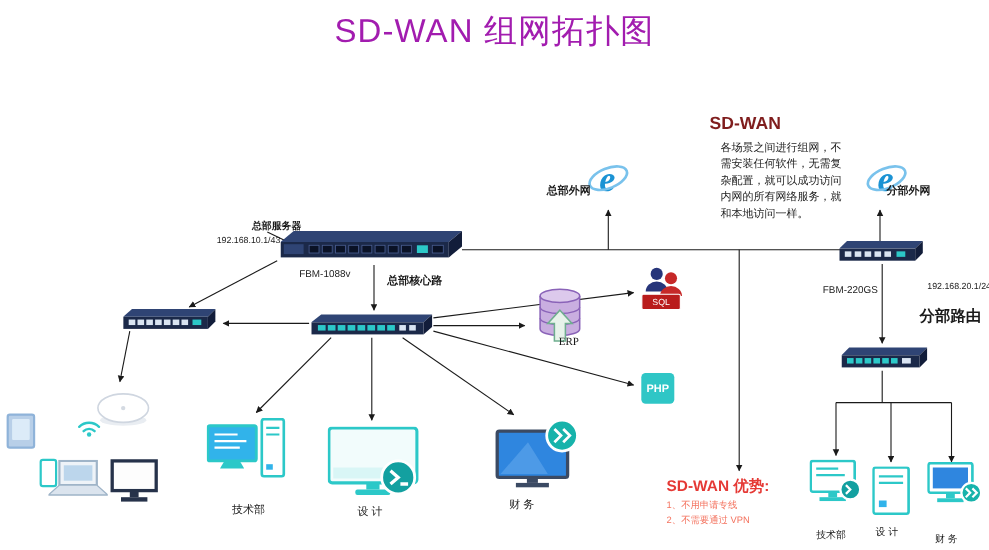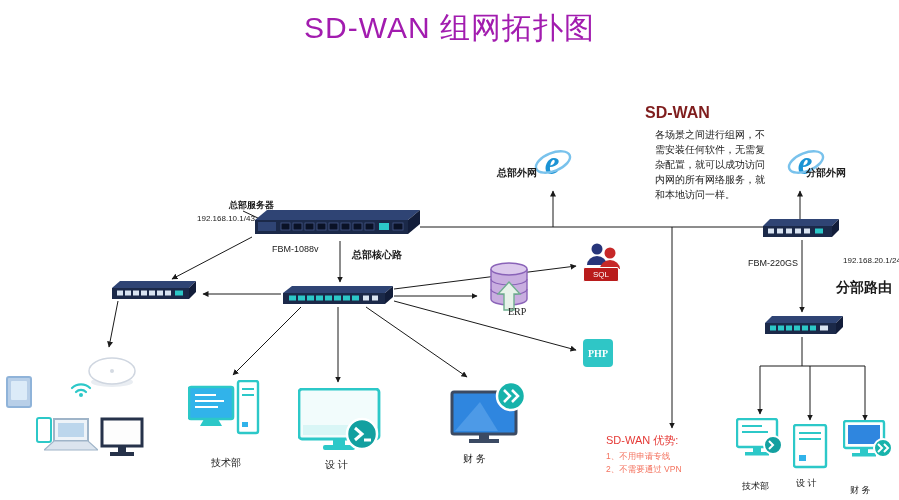--- a/index.html
+++ b/index.html
@@ -7,26 +7,26 @@
          font-family:"Liberation Sans",sans-serif;color:#1a1a1a;}
   .abs{position:absolute;}
   .lbl{position:absolute;white-space:nowrap;color:#1a1a1a;}
   .title{position:absolute;top:8px;left:0;right:0;text-align:center;
          font-size:30px;font-weight:400;color:#a21caf;letter-spacing:1px;}
   .sdwan-head{position:absolute;left:645px;top:104px;font-size:16px;font-weight:700;color:#7f1d1d;}
   .sdwan-note{position:absolute;left:645px;top:127px;width:114px;font-size:10px;
               line-height:1.5;color:#222;margin-left:10px;}
   .badge-php{position:absolute;left:583px;top:339px;width:30px;height:28px;background:#2fc6c6;
              border-radius:4px;color:#fff;font-size:10px;font-weight:700;
-             display:flex;align-items:center;justify-content:center;font-family:Liberation Serif, serif;}
+             display:flex;align-items:center;justify-content:center;}
   .sql-badge{position:absolute;left:-2px;top:26px;width:34px;height:13px;background:#b91c1c;
              border:1px solid #fff;border-radius:2px;color:#fff;font-size:8px;font-weight:400;
              display:flex;align-items:center;justify-content:center;}
   .adv{position:absolute;left:606px;top:433px;}
-  .adv-head{font-size:11px;font-weight:400;color:#e53935;margin-bottom:2px;}
+  .adv-head{font-size:14px;font-weight:700;color:#e53935;margin-bottom:2px;}
   .adv-item{font-size:8.5px;color:#f4735f;line-height:1.55;}
   .tablet{position:absolute;left:6px;top:376px;width:22px;height:28px;background:#b8cfe8;
           border:2px solid #8fb3d9;border-radius:3px;}
   .tablet:after{content:"";position:absolute;left:3px;top:3px;right:3px;bottom:6px;
           background:#dcebf8;border-radius:1px;}
   .phone{position:absolute;left:36px;top:417px;width:12px;height:22px;background:#fff;
          border:2px solid #2cc8c8;border-radius:3px;}
   .wires{position:absolute;left:0;top:0;}
   svg{display:block;}
 </style>

